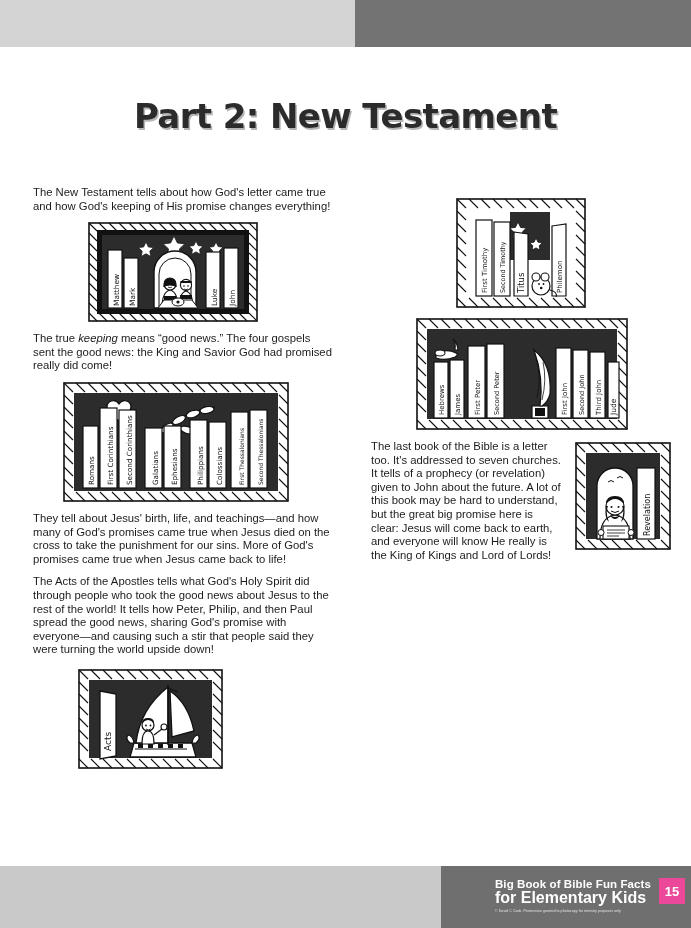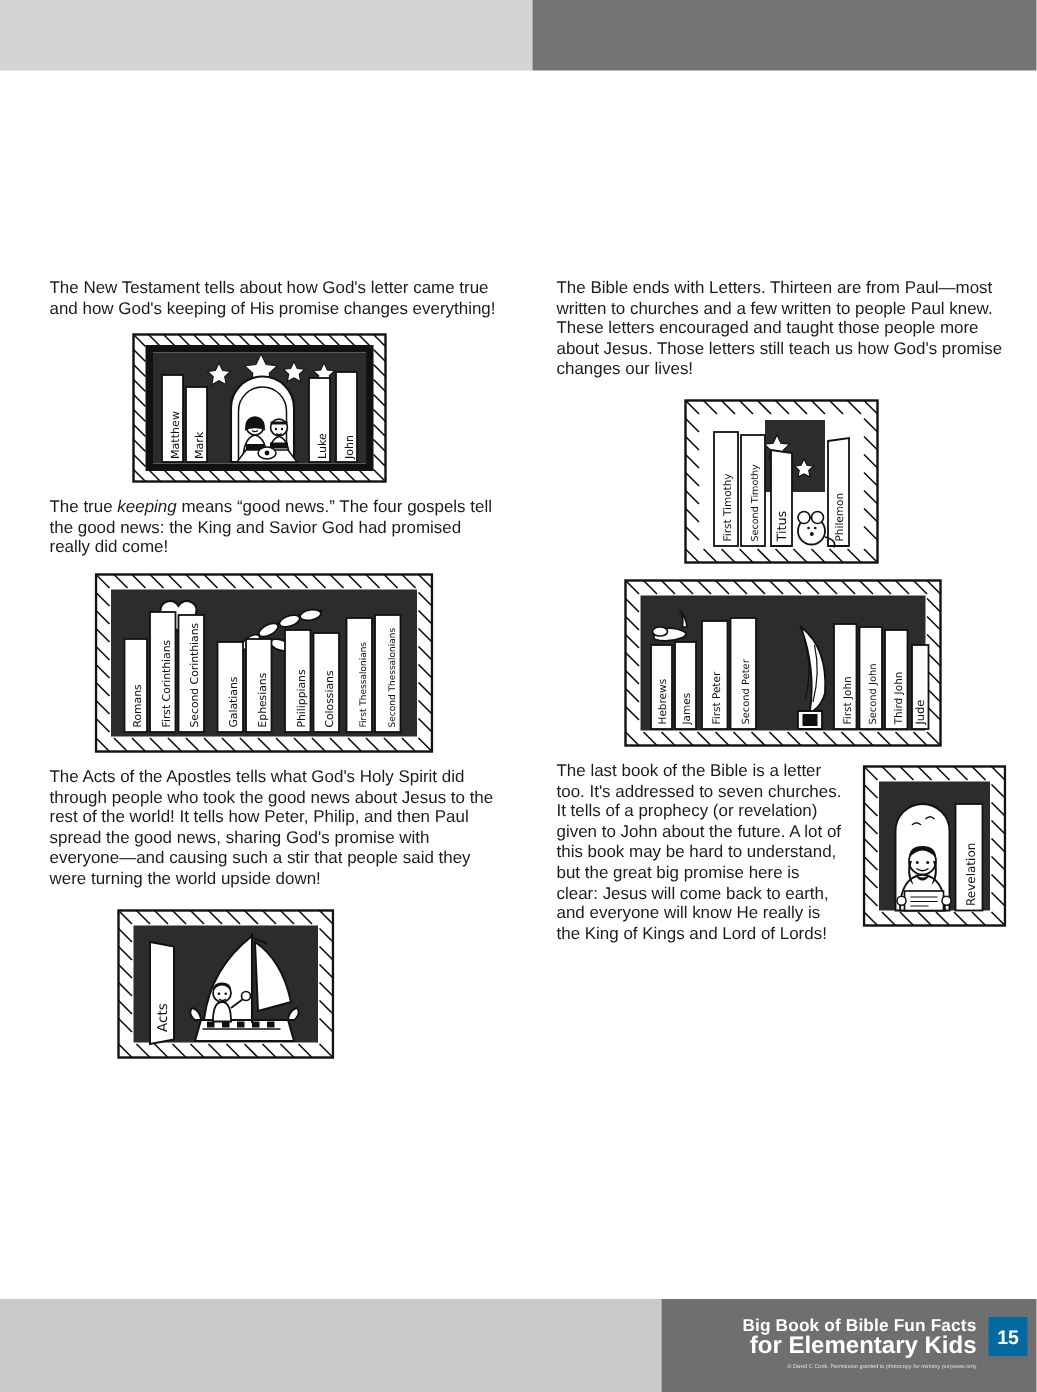--- a/index.html
+++ b/index.html
@@ -14,25 +14,25 @@
 
   
   .bar-top{position:absolute;top:0;left:0;width:691px;height:47px;}
   .bar-top .lt{position:absolute;left:0;top:0;width:355px;height:47px;background:#d4d4d4;}
   .bar-top .dk{position:absolute;left:355px;top:0;width:336px;height:47px;background:#737373;}
 
   .bar-bottom{position:absolute;bottom:0;left:0;width:691px;height:62px;}
   .bar-bottom .lt{position:absolute;left:0;top:0;width:441px;height:62px;background:#c9c9c9;}
   .bar-bottom .dk{position:absolute;left:441px;top:0;width:250px;height:62px;background:#6f6f6f;}
 
-  .footer{position:absolute;right:10px;top:12px;text-align:right;color:#ffffff;line-height:1.05;}
+  .footer{position:absolute;right:10px;top:12px;text-align:left;color:#ffffff;line-height:1.05;}
   .footer .l1{font-size:11.5px;font-weight:bold;letter-spacing:.1px;}
   .footer .l2{font-size:16px;font-weight:bold;}
   .footer .l3{font-size:3.6px;margin-top:3px;color:#e3e3e3;letter-spacing:.05px;}
-  .pagenum{position:absolute;right:6px;top:12px;width:26px;height:26px;background:#0369a1;
+  .pagenum{position:absolute;right:6px;top:12px;width:26px;height:26px;background:#ec4899;
            color:#fff;font-size:13px;font-weight:bold;display:flex;align-items:center;justify-content:center;}
 
   
   .title{
     position:absolute;left:0;right:0;top:96px;text-align:center;
     font-family:"DejaVu Sans", sans-serif;
     font-weight:bold;font-size:34px;color:#2b2b2b;
     letter-spacing:-0.6px;
     text-shadow:1.5px 1.5px 0 rgba(120,120,120,.55);
   }
@@ -61,20 +61,21 @@
 </head>
 <body>
 
 <div class="page">
 
   <div class="bar-top">
     <div class="lt"></div>
     <div class="dk"></div>
   </div>
 
+  <div class="title">Part 2: New Testament</div>
 
   <div class="col col-l">
 
     <p class="body">The New Testament tells about how God's letter came true and how God's keeping of His promise changes everything!</p>
 
     <div class="illus" style="width:170px;margin-left:55px;">
       <svg width="170" height="100" viewBox="0 0 170 100">
         <rect x="1" y="1" width="168" height="98" fill="#fff" stroke="#111" stroke-width="1.6"></rect>
         <rect x="9" y="8" width="152" height="84" fill="#111"></rect>
         <rect x="14" y="13" width="142" height="74" fill="#fff"></rect>
@@ -128,21 +129,21 @@
         </g>
         <g font-family="DejaVu Sans, sans-serif" font-size="7.4" fill="#111">
           <text transform="translate(31,84) rotate(-90)">Matthew</text>
           <text transform="translate(47,84) rotate(-90)">Mark</text>
           <text transform="translate(129,84) rotate(-90)">Luke</text>
           <text transform="translate(147,84) rotate(-90)">John</text>
         </g>
       </svg>
     </div>
 
-    <p class="body"><span>The true </span><em>keeping</em><span> means “good news.” The four gospels tell the good news: the King and Savior God had promised really did come!</span></p>
+    <p class="body"><span>The true </span><em>keeping</em><span> means “good news.” The four gospels sent the good news: the King and Savior God had promised really did come!</span></p>
 
     <div class="illus" style="width:226px;margin-left:30px;">
       <svg width="226" height="120" viewBox="0 0 226 120">
         <rect x="1" y="1" width="224" height="118" fill="#fff" stroke="#111" stroke-width="1.6"></rect>
         <g stroke="#111" stroke-width="1.1">
           <path d="M1 1 L10 10 M13 1 L22 10 M25 1 L34 10 M37 1 L46 10 M49 1 L58 10 M61 1 L70 10 M73 1 L82 10 M85 1 L94 10 M97 1 L106 10 M109 1 L118 10 M121 1 L130 10 M133 1 L142 10 M145 1 L154 10 M157 1 L166 10 M169 1 L178 10 M181 1 L190 10 M193 1 L202 10 M205 1 L214 10 M216 1 L225 10"></path>
           <path d="M1 110 L10 119 M13 110 L22 119 M25 110 L34 119 M37 110 L46 119 M49 110 L58 119 M61 110 L70 119 M73 110 L82 119 M85 110 L94 119 M97 110 L106 119 M109 110 L118 119 M121 110 L130 119 M133 110 L142 119 M145 110 L154 119 M157 110 L166 119 M169 110 L178 119 M181 110 L190 119 M193 110 L202 119 M205 110 L214 119 M216 110 L225 119"></path>
           <path d="M1 13 L10 22 M1 25 L10 34 M1 37 L10 46 M1 49 L10 58 M1 61 L10 70 M1 73 L10 82 M1 85 L10 94 M1 97 L10 106"></path>
           <path d="M216 13 L225 22 M216 25 L225 34 M216 37 L225 46 M216 49 L225 58 M216 61 L225 70 M216 73 L225 82 M216 85 L225 94 M216 97 L225 106"></path>
         </g>
@@ -178,20 +179,21 @@
           <text transform="translate(95,103) rotate(-90)">Galatians</text>
           <text transform="translate(114,103) rotate(-90)">Ephesians</text>
           <text transform="translate(140,103) rotate(-90)">Philippians</text>
           <text transform="translate(159,103) rotate(-90)">Colossians</text>
           <text transform="translate(181,103) rotate(-90)" font-size="6">First Thessalonians</text>
           <text transform="translate(200,103) rotate(-90)" font-size="6">Second Thessalonians</text>
         </g>
       </svg>
     </div>
 
+    <p class="body">They tell about Jesus' birth, life, and teachings—and how many of God's promises came true when Jesus died on the cross to take the punishment for our sins. More of God's promises came true when Jesus came back to life!</p>
     <p class="body">The Acts of the Apostles tells what God's Holy Spirit did through people who took the good news about Jesus to the rest of the world! It tells how Peter, Philip, and then Paul spread the good news, sharing God's promise with everyone—and causing such a stir that people said they were turning the world upside down!</p>
 
     <div class="illus" style="width:145px;margin-left:45px;margin-top:12px;">
       <svg width="145" height="100" viewBox="0 0 145 100">
         <rect x="1" y="1" width="143" height="98" fill="#fff" stroke="#111" stroke-width="1.6"></rect>
         <g stroke="#111" stroke-width="1.1">
           <path d="M1 1 L10 10 M13 1 L22 10 M25 1 L34 10 M37 1 L46 10 M49 1 L58 10 M61 1 L70 10 M73 1 L82 10 M85 1 L94 10 M97 1 L106 10 M109 1 L118 10 M121 1 L130 10 M135 1 L144 10"></path>
           <path d="M1 90 L10 99 M13 90 L22 99 M25 90 L34 99 M37 90 L46 99 M49 90 L58 99 M61 90 L70 99 M73 90 L82 99 M85 90 L94 99 M97 90 L106 99 M109 90 L118 99 M121 90 L130 99 M135 90 L144 99"></path>
           <path d="M1 13 L10 22 M1 25 L10 34 M1 37 L10 46 M1 49 L10 58 M1 61 L10 70 M1 73 L10 82"></path>
           <path d="M135 13 L144 22 M135 25 L144 34 M135 37 L144 46 M135 49 L144 58 M135 61 L144 70 M135 73 L144 82"></path>
@@ -226,21 +228,20 @@
         <path d="M64 75 q0-13 6-13 q6 0 6 13z" fill="#fff" stroke="#111" stroke-width="1.2"></path>
         <path d="M76 66 l8-6" stroke="#111" stroke-width="1.2" fill="none"></path>
         <circle cx="86" cy="58" r="3" fill="#fff" stroke="#111" stroke-width="1.1"></circle>
       </svg>
     </div>
 
   </div>
 
   <div class="col col-r">
 
-    <p class="body">The Bible ends with Letters. Thirteen are from Paul—most written to churches and a few written to people Paul knew. These letters encouraged and taught those people more about Jesus. Those letters still teach us how God's promise changes our lives!</p>
 
     <div class="illus" style="width:130px;margin-left:85px;margin-top:12px;">
       <svg width="130" height="110" viewBox="0 0 130 110">
         <rect x="1" y="1" width="128" height="108" fill="#fff" stroke="#111" stroke-width="1.6"></rect>
         <g stroke="#111" stroke-width="1.1">
           <path d="M1 1 L10 10 M13 1 L22 10 M25 1 L34 10 M37 1 L46 10 M49 1 L58 10 M61 1 L70 10 M73 1 L82 10 M85 1 L94 10 M97 1 L106 10 M109 1 L118 10 M120 1 L129 10"></path>
           <path d="M1 100 L10 109 M13 100 L22 109 M25 100 L34 109 M37 100 L46 109 M49 100 L58 109 M61 100 L70 109 M73 100 L82 109 M85 100 L94 109 M97 100 L106 109 M109 100 L118 109 M120 100 L129 109"></path>
           <path d="M1 13 L10 22 M1 25 L10 34 M1 37 L10 46 M1 49 L10 58 M1 61 L10 70 M1 73 L10 82 M1 85 L10 94"></path>
           <path d="M120 13 L129 22 M120 25 L129 34 M120 37 L129 46 M120 49 L129 58 M120 61 L129 70 M120 73 L129 82 M120 85 L129 94"></path>
         </g>

